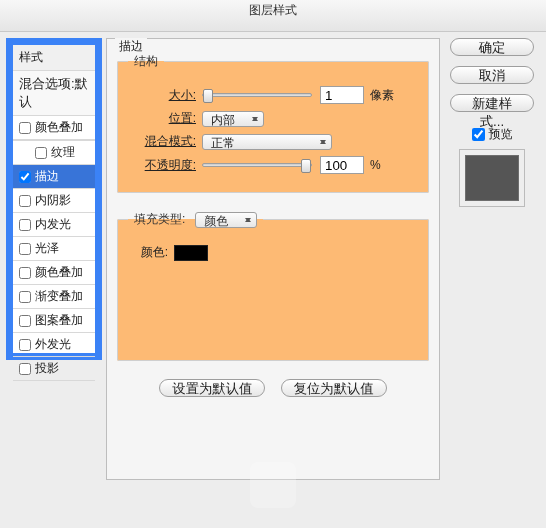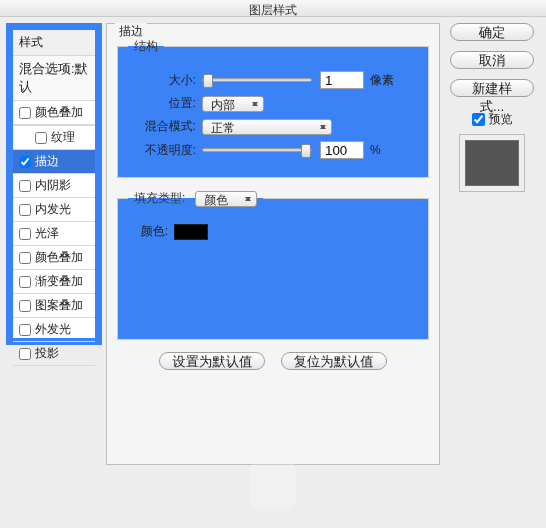--- a/index.html
+++ b/index.html
@@ -8,21 +8,21 @@
     font-family: "Helvetica Neue", Arial, sans-serif;
     font-size: 12px;
     background: #ededed;
     width: 546px;
     height: 528px;
     overflow: hidden;
     color: #222;
   }
   .window { width: 546px; height: 528px; position: relative; }
   .titlebar {
-    height: 17px; line-height: 20px; text-align: center;
+    height: 32px; line-height: 20px; text-align: center;
     background: linear-gradient(#f7f7f7,#e5e5e5);
     border-bottom: 1px solid #c8c8c8;
     font-size: 12px; color: #333;
   }
   .content { display: flex; height: calc(100% - 20px); }
   .sidebar {
     width: 96px; min-width: 96px;
     border: 7px solid #3b82f6;
     background: #fff;
     margin: 6px 4px 0 6px;
@@ -47,27 +47,27 @@
     flex: 1;
     border: 1px solid #bdbdbd;
     margin: 6px 4px 60px 0;
     background: #f5f5f5;
     padding: 8px 10px 10px;
     position: relative;
   }
   fieldset {
     border: 1px solid #cfcfcf;
     border-radius: 2px;
-    margin: 0 0 12px 0;
+    margin: 0 0 18px 0;
     padding: 10px 10px 12px;
-    background: #3b82f6;
+    background: #fdba74;
   }
   legend { padding: 0 6px; color:#333; }
   .row { display:flex; align-items:center; margin:6px 0; }
-  .lab { width: 68px; text-align:right; margin-right:6px; }
+  .lab { width: 68px; text-align:right; margin-right:6px;text-decoration:underline; }
   .slider {
     flex:0 0 110px; height:4px; margin-right:8px;
     background: linear-gradient(#c9c9c9,#e5e5e5);
     border:1px solid #9e9e9e; border-radius:2px;
     position:relative;
   }
   .slider .thumb{
     position:absolute; top:-5px; width:10px; height:14px;
     background:linear-gradient(#fff,#d9d9d9);
     border:1px solid #8a8a8a; border-radius:2px;

